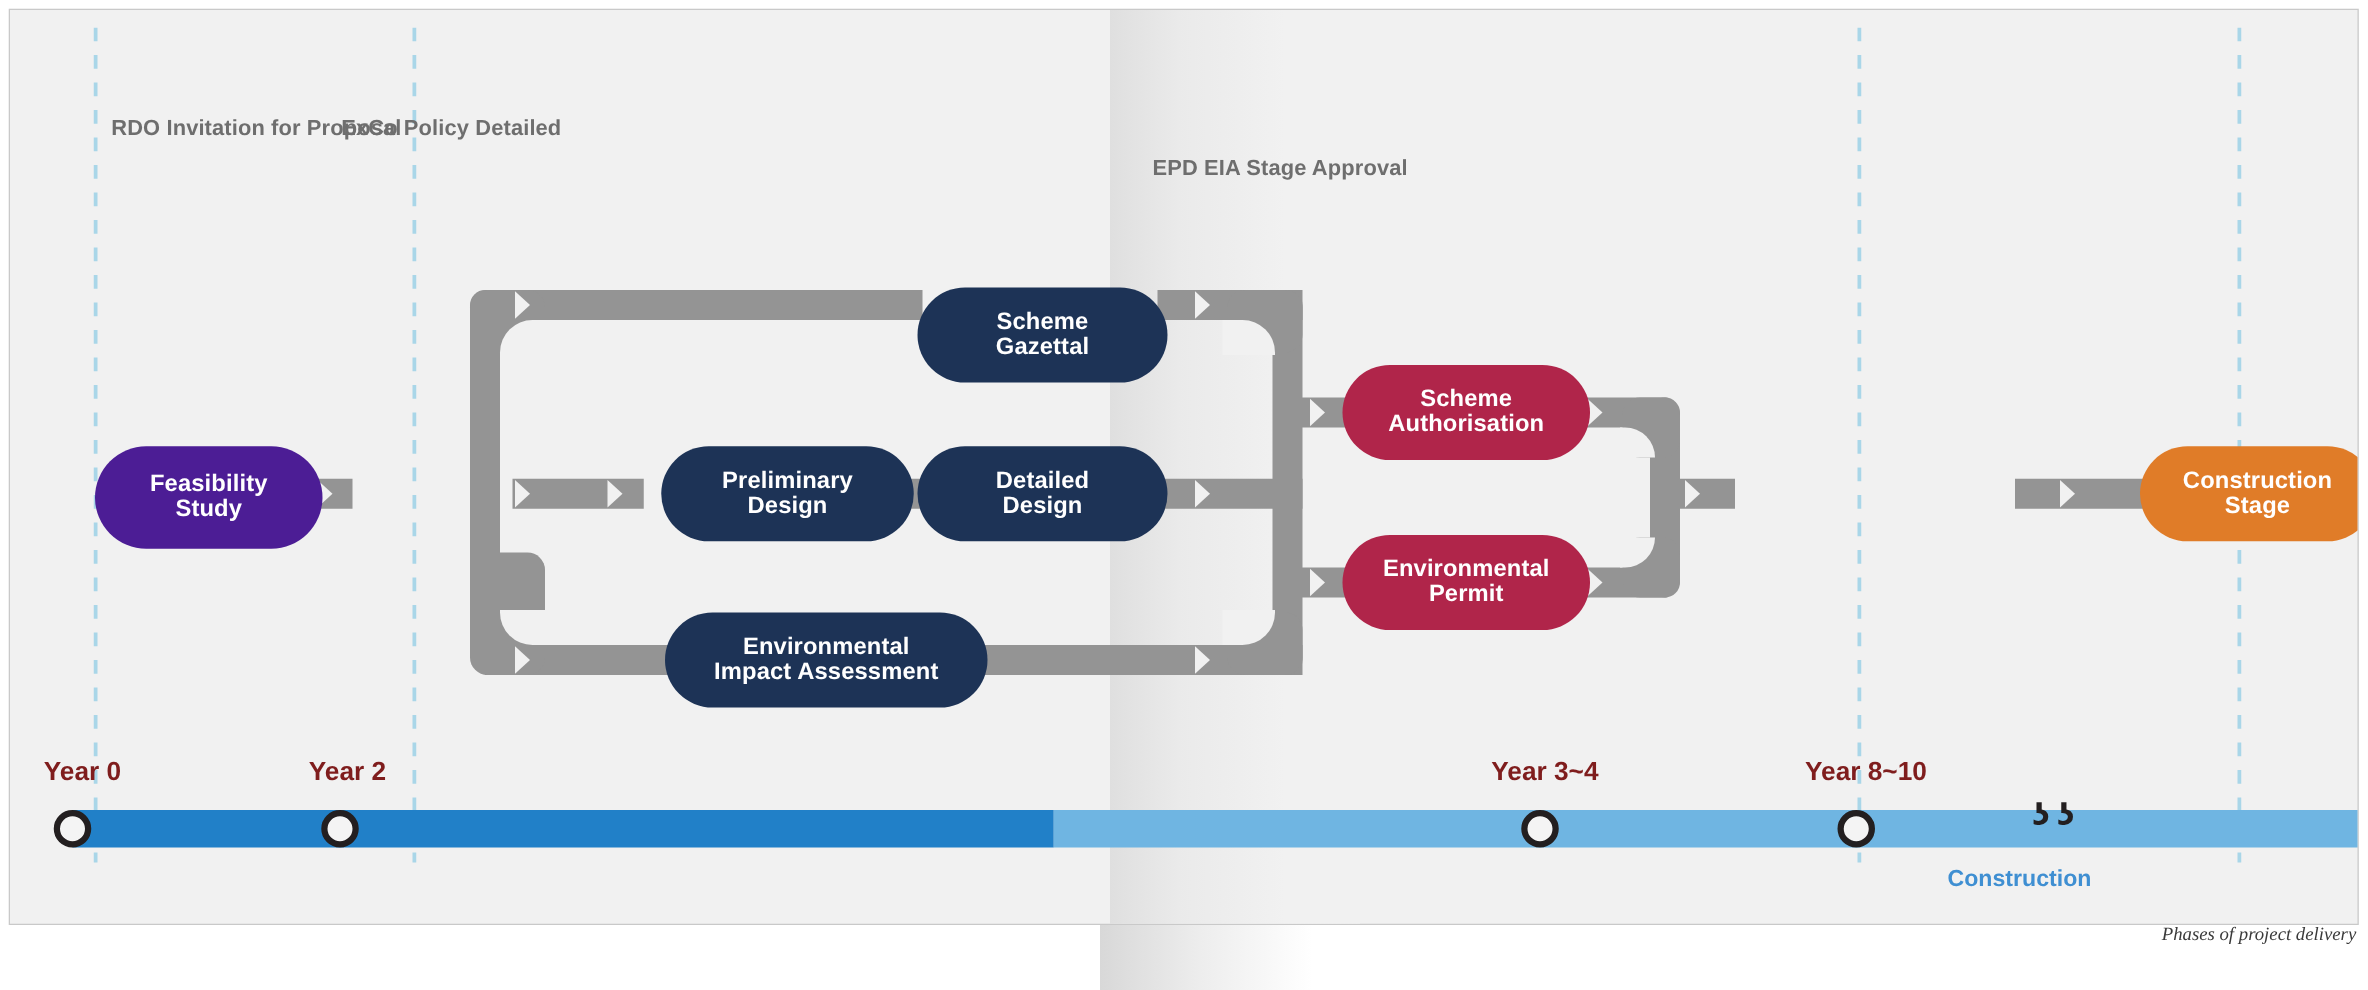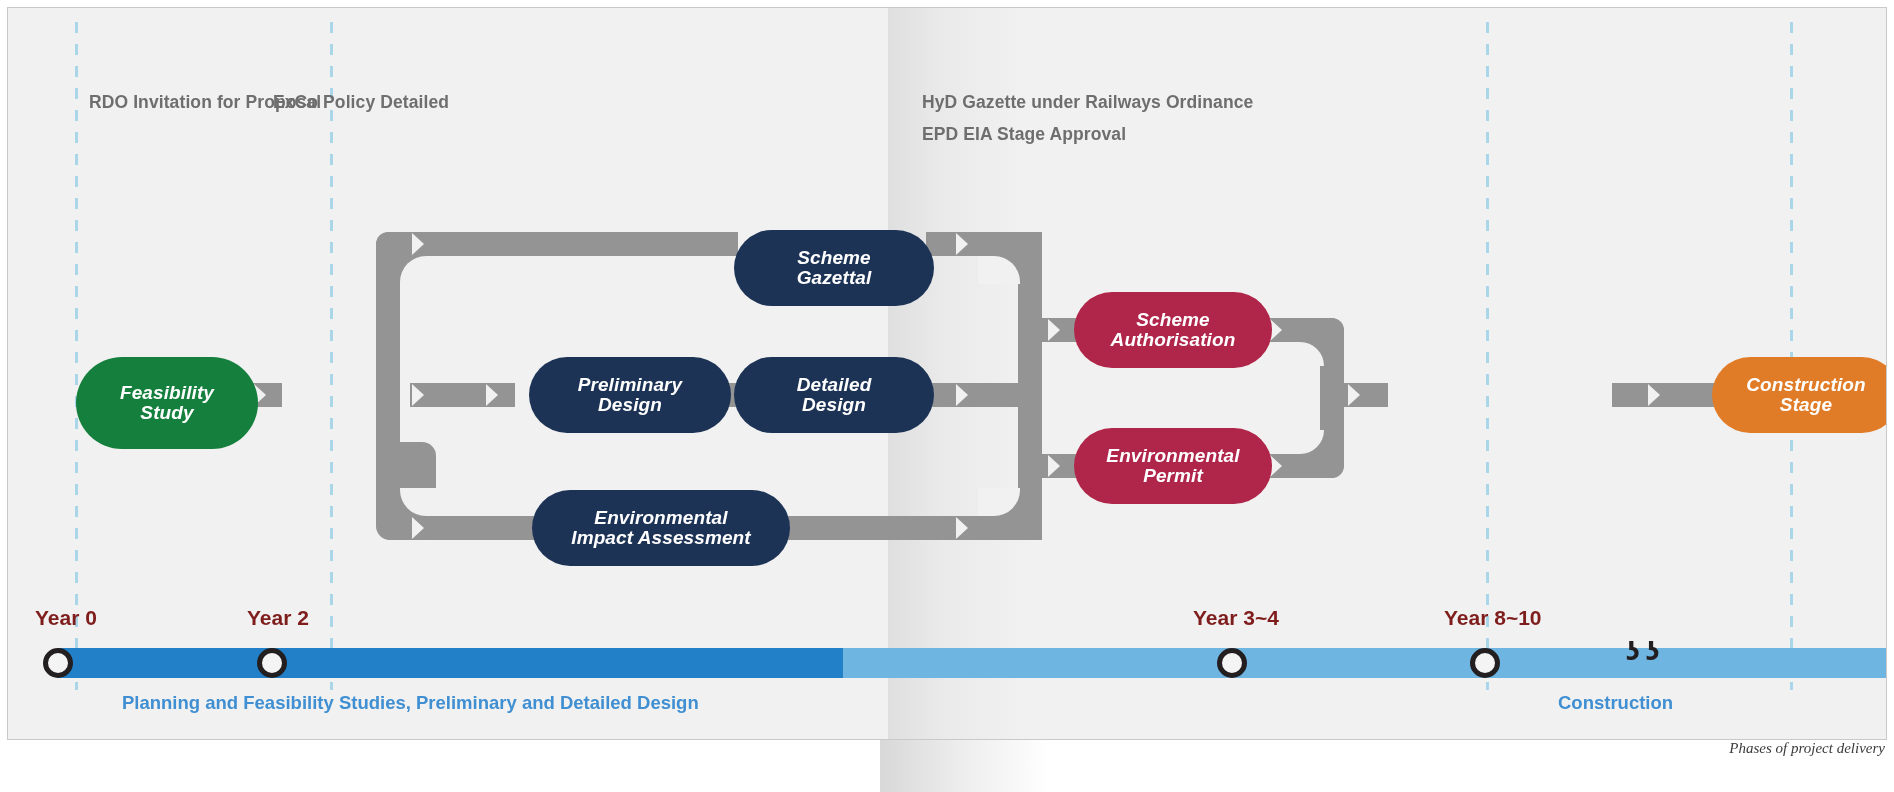--- a/index.html
+++ b/index.html
@@ -45,21 +45,21 @@
     position:absolute;width:0;height:0;
     border-top:11px solid transparent;border-bottom:11px solid transparent;
     border-left:12px solid #f1f1f1;
   }
 
   
   .node{
     position:absolute;display:flex;align-items:center;justify-content:center;
     text-align:center;color:#ffffff;font-weight:bold;line-height:1.06;
     border-radius:999px;box-sizing:border-box;padding:12px 10px;
-    font-size:19px;letter-spacing:.1px;font-style:italic;
+    font-size:19px;letter-spacing:.1px;
   }
   .node span{display:block;}
 
   
   #tl-dark{position:absolute;height:30px;background:#2180c8;}
   #tl-light{position:absolute;height:30px;background:#6fb5e2;}
   .tl-dot{
     position:absolute;width:30px;height:30px;border-radius:50%;
     background:#f4f4f4;border:5px solid #231f20;box-sizing:border-box;
   }
@@ -89,21 +89,20 @@
 
     <div class="guide" style="left:67px;"></div>
     <div class="guide" style="left:322px;"></div>
     <div class="guide" style="left:1478px;"></div>
     <div class="guide" style="left:1782px;"></div>
 
     <div id="fold"></div>
 
     <div class="annot" style="left:50px;top:84px;margin-left:31px;">RDO Invitation for Proposal</div>
     <div class="annot" style="left:265px;top:84px;">ExCo Policy Detailed</div>
-    <div class="annot" style="left:914px;top:84px;">HyD Gazette under Railways Ordinance</div>
     <div class="annot" style="left:914px;top:116px;">EPD EIA Stage Approval</div>
 
     <div class="conn" style="left:244px;top:375px;width:30px;height:24px;"></div>
     <div class="arrowline" style="left:246px;top:376px;"></div>
 
     <div class="conn" style="left:402px;top:375px;width:105px;height:24px;"></div>
     <div class="arrowline" style="left:404px;top:376px;"></div>
 
     <div class="conn conn-r" style="left:368px;top:224px;width:24px;height:234px;"></div>
 
@@ -151,21 +150,21 @@
     <div class="conn conn-r" style="left:1290px;top:310px;width:46px;height:48px;"></div>
     <div class="conn conn-r" style="left:1290px;top:422px;width:46px;height:48px;"></div>
     <div style="position:absolute;left:1288px;top:334px;width:28px;height:24px;background:#f1f1f1;border-top-right-radius:24px;"></div>
     <div style="position:absolute;left:1288px;top:422px;width:28px;height:24px;background:#f1f1f1;border-bottom-right-radius:24px;"></div>
     <div class="conn" style="left:1324px;top:375px;width:56px;height:24px;"></div>
     <div class="arrowline" style="left:1340px;top:376px;"></div>
 
     <div class="conn" style="left:1604px;top:375px;width:110px;height:24px;"></div>
     <div class="arrowline" style="left:1640px;top:376px;"></div>
 
-    <div class="node" style="left:68px;top:349px;width:182px;height:92px;background:#15803d;">
+    <div class="node" style="left:68px;top:349px;width:182px;height:82px;background:#4c1d95;">
       <div>
         <span>Feasibility</span>
         <span>Study</span>
       </div>
     </div>
 
 
     <div class="node" style="left:726px;top:222px;width:200px;height:76px;background:#1d3356;">
       <div>
         <span>Scheme</span>
@@ -224,21 +223,20 @@
     <div class="tl-dot" style="left:35px;top:640px;"></div>
     <div class="tl-dot" style="left:249px;top:640px;"></div>
     <div class="tl-dot" style="left:1209px;top:640px;"></div>
     <div class="tl-dot" style="left:1462px;top:640px;"></div>
 
     <div class="yearlbl" style="left:27px;top:598px;">Year 0</div>
     <div class="yearlbl" style="left:239px;top:598px;">Year 2</div>
     <div class="yearlbl" style="left:1185px;top:598px;">Year 3~4</div>
     <div class="yearlbl" style="left:1436px;top:598px;">Year 8~10</div>
 
-    <div class="phaselbl" style="left:114px;top:684px;">Planning and Feasibility Studies, Preliminary and Detailed Design</div>
     <div class="phaselbl" style="left:1550px;top:684px;">Construction</div>
 
   </div>
 
   <div id="foldbottom"></div>
 
   <div id="caption">Phases of project delivery</div>
 
 </div>
 

